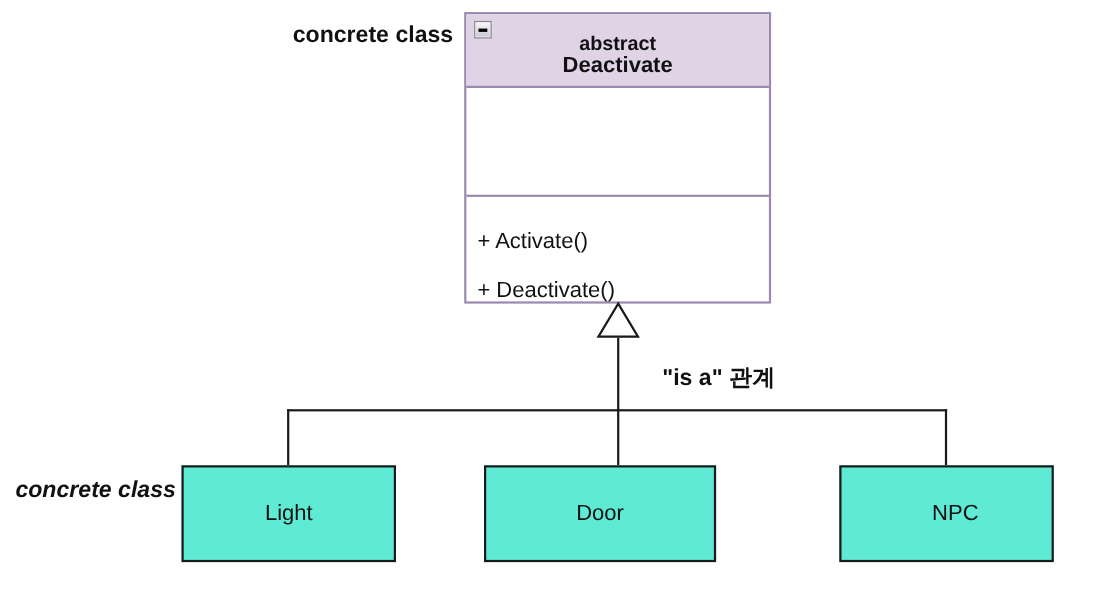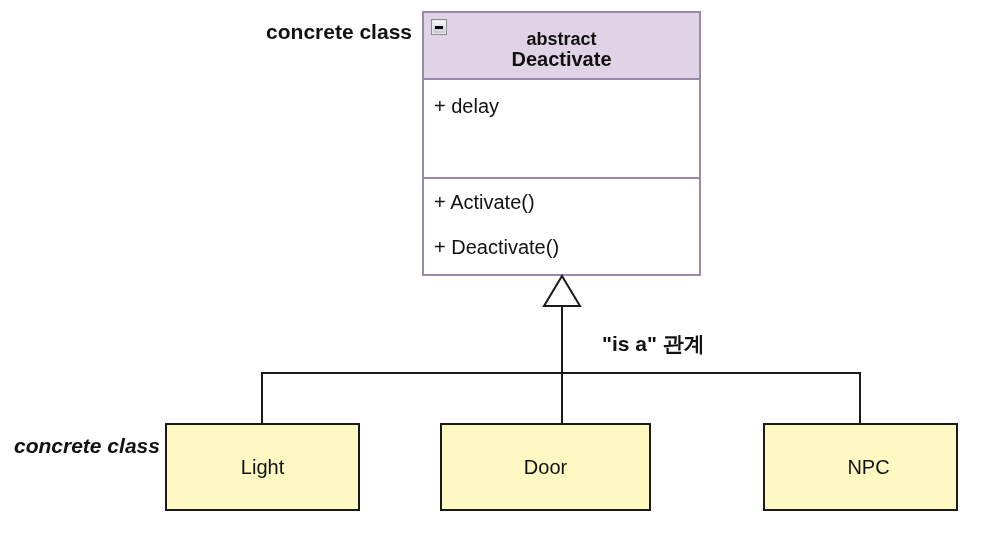--- a/index.html
+++ b/index.html
@@ -80,21 +80,21 @@
     box-sizing: border-box;
     padding: 0 0 0 10px;
   }
   #attr-section {
     height: 99px;
     border-bottom: 2px solid #9a88ad;
     padding-top: 14px;
   }
   #op-section {
     height: 97px;
-    padding-top: 11px;
+    padding-top: 28px;
   }
   .member-row {
     font-size: 20px;
     line-height: 24px;
     margin-bottom: 21px;
     white-space: nowrap;
   }
 
   
   .line {
@@ -112,21 +112,21 @@
     width: 40px; height: 34px;
   }
 
   
   .concrete-box {
     position: absolute;
     top: 423px;
     height: 88px;
     box-sizing: border-box;
     border: 2px solid #1a1a1a;
-    background: #fef9c3;
+    background: #5eead4;
     display: flex;
     align-items: center;
     justify-content: center;
     font-size: 20px;
   }
   #box-light { left: 165px; width: 195px; }
   #box-door  { left: 440px; width: 211px; justify-content: center; }
   #box-npc   { left: 763px; width: 195px; padding-left: 16px; }
 </style>
 </head>
@@ -143,21 +143,20 @@
   <div id="class-box">
     <div id="class-header">
       <button id="collapse-btn">
         <span class="minus-bar"></span>
       </button>
       <span class="stereotype">abstract</span>
       <span class="class-name">Deactivate</span>
     </div>
 
     <div id="attr-section" class="class-section">
-      <div class="member-row">+ delay</div>
     </div>
 
     <div id="op-section" class="class-section">
       <div class="member-row">+ Activate()</div>
       <div class="member-row">+ Deactivate()</div>
     </div>
   </div>
 
   <svg id="triangle" viewBox="0 0 40 34">
     <polygon points="20,2 38,32 2,32" fill="#ffffff" stroke="#1a1a1a" stroke-width="2"></polygon>

